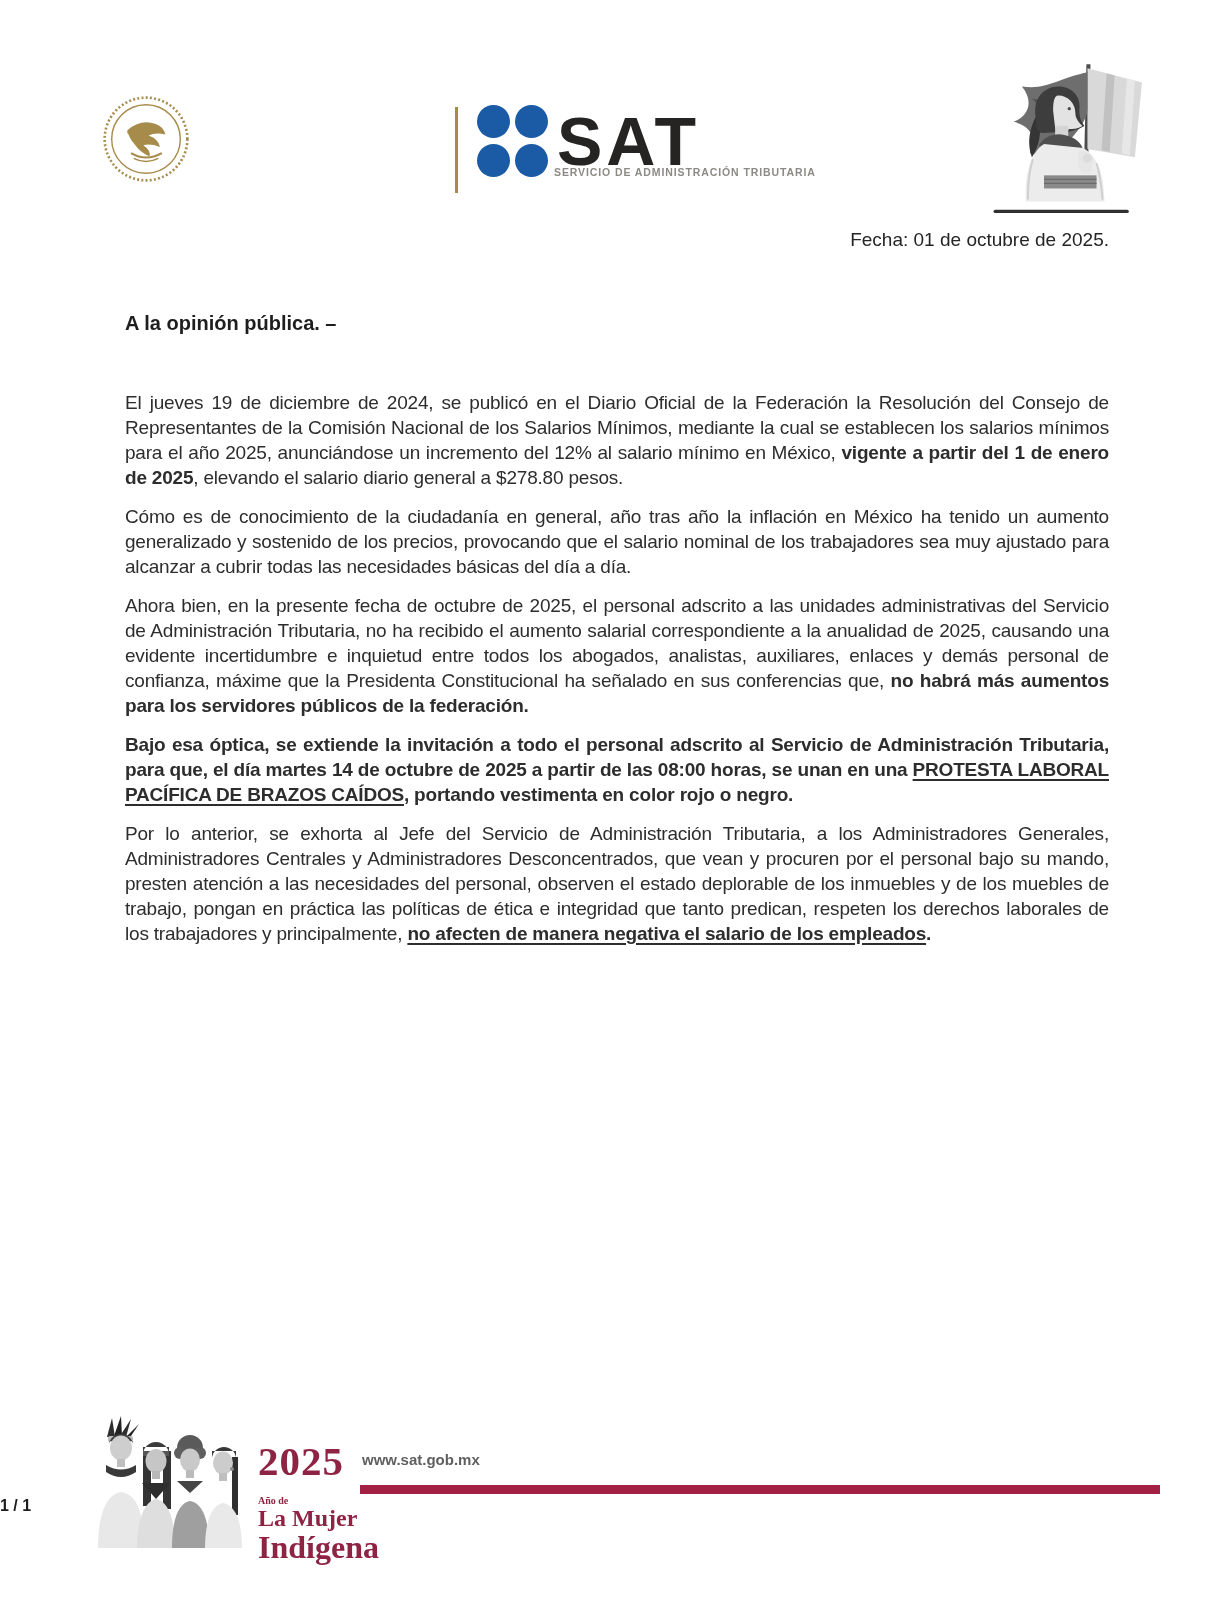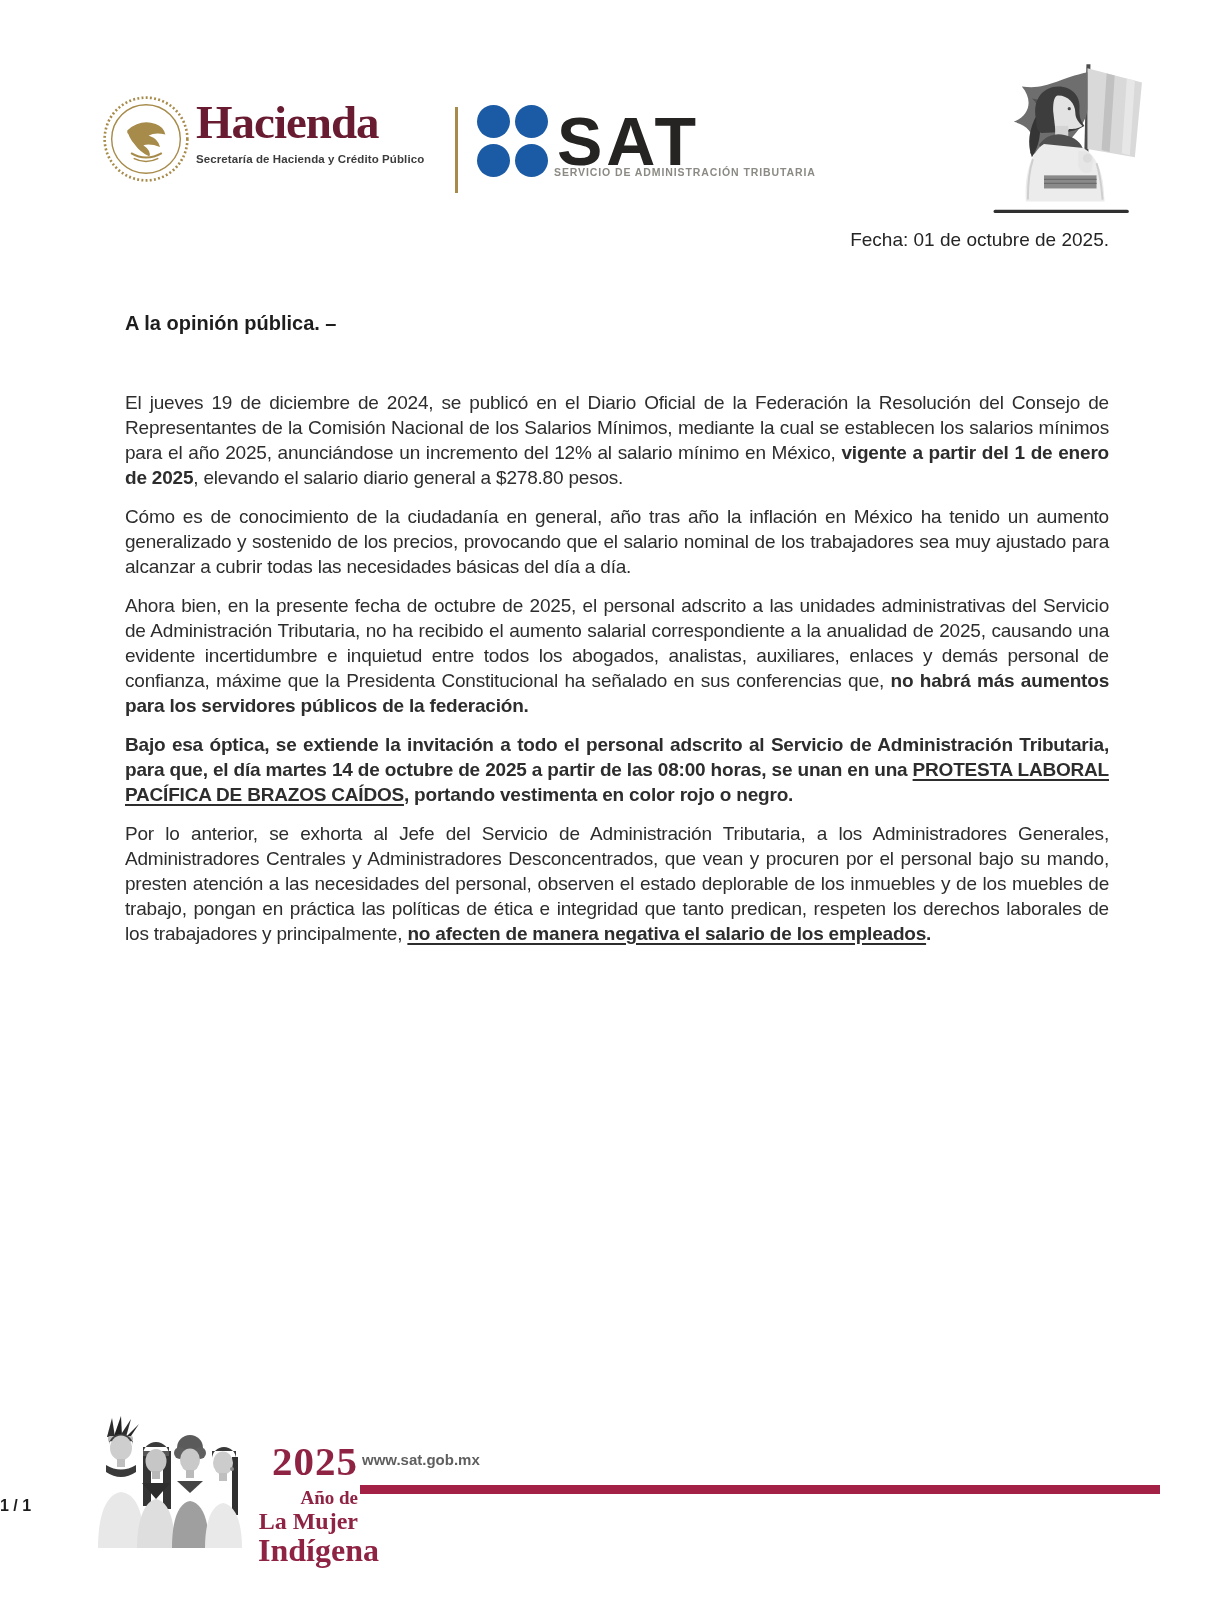--- a/index.html
+++ b/index.html
@@ -52,25 +52,25 @@
   }
   .bold-p { font-weight:bold; }
   .quote {
     position:absolute; top:1203px; left:143px; width:950px;
     font-size:19px; font-style:italic; color:#2a2a2a; letter-spacing:-0.2px;
   }
 
   
   .footer-women { position:absolute; left:93px; top:1415px; width:160px; height:133px; }
   .year-block {
-    position:absolute; left:258px; top:1441px; width:100px; text-align:right;
+    position:absolute; left:258px; top:1441px; width:100px; text-align:left;
     color:#8f2344; font-family:"Liberation Serif", serif; font-weight:bold;
   }
   .year-big { font-size:41px; line-height:1; letter-spacing:1px; }
-  .year-l1 { font-size:19px; line-height:1.1; margin-top:6px; }
+  .year-l1 { font-size:10px; line-height:1.1; margin-top:13px; }
   .year-l2 { font-size:24px; line-height:1.05; }
   .year-l3 { font-size:32px; line-height:1.05; }
   .footer-url { position:absolute; left:362px; top:1451px; font-size:15px; color:#5f5f5f; font-weight:600; }
   .footer-bar { position:absolute; left:360px; top:1485px; width:800px; height:9px; background:#a32145; }
   .page-number { position:absolute; top:1497px; left:0; width:1232px; text-align:left; font-size:16px; font-weight:bold; color:#1c1c1c; }
 </style>
 </head>
 <body>
 
 <div class="page">
@@ -79,24 +79,20 @@
     <svg viewBox="0 0 100 100" width="88" height="94" aria-hidden="true">
       <circle cx="50" cy="50" r="47" fill="none" stroke="#a78b4b" stroke-width="3" stroke-dasharray="2.2 2.6"></circle>
       <circle cx="50" cy="50" r="39" fill="none" stroke="#a78b4b" stroke-width="1.6"></circle>
       <path d="M29 40 Q44 27 61 33 Q70 36 72 45 Q61 42 53 46 Q64 50 66 59 Q55 55 47 57 Q56 63 54 70 Q43 65 37 56 Q30 48 29 40 Z" fill="#a78b4b"></path>
       <path d="M33 66 Q50 76 68 66" fill="none" stroke="#a78b4b" stroke-width="2.4"></path>
       <path d="M36 72 Q50 79 64 72" fill="none" stroke="#a78b4b" stroke-width="1.8"></path>
       <circle cx="31" cy="42" r="2.4" fill="#a78b4b"></circle>
     </svg>
   </div>
 
-  <div class="hacienda-block">
-    <div class="hacienda-name">Hacienda</div>
-    <div class="hacienda-sub">Secretaría de Hacienda y Crédito Público</div>
-  </div>
 
   <div class="gold-divider"></div>
 
   <div class="sat-circles">
     <svg viewBox="0 0 74 74" width="74" height="74" aria-hidden="true">
       <circle cx="17.5" cy="17.5" r="16.5" fill="#1b5aa5"></circle>
       <circle cx="55.5" cy="17.5" r="16.5" fill="#1b5aa5"></circle>
       <circle cx="17.5" cy="56.5" r="16.5" fill="#1b5aa5"></circle>
       <circle cx="55.5" cy="56.5" r="16.5" fill="#1b5aa5"></circle>
     </svg>

